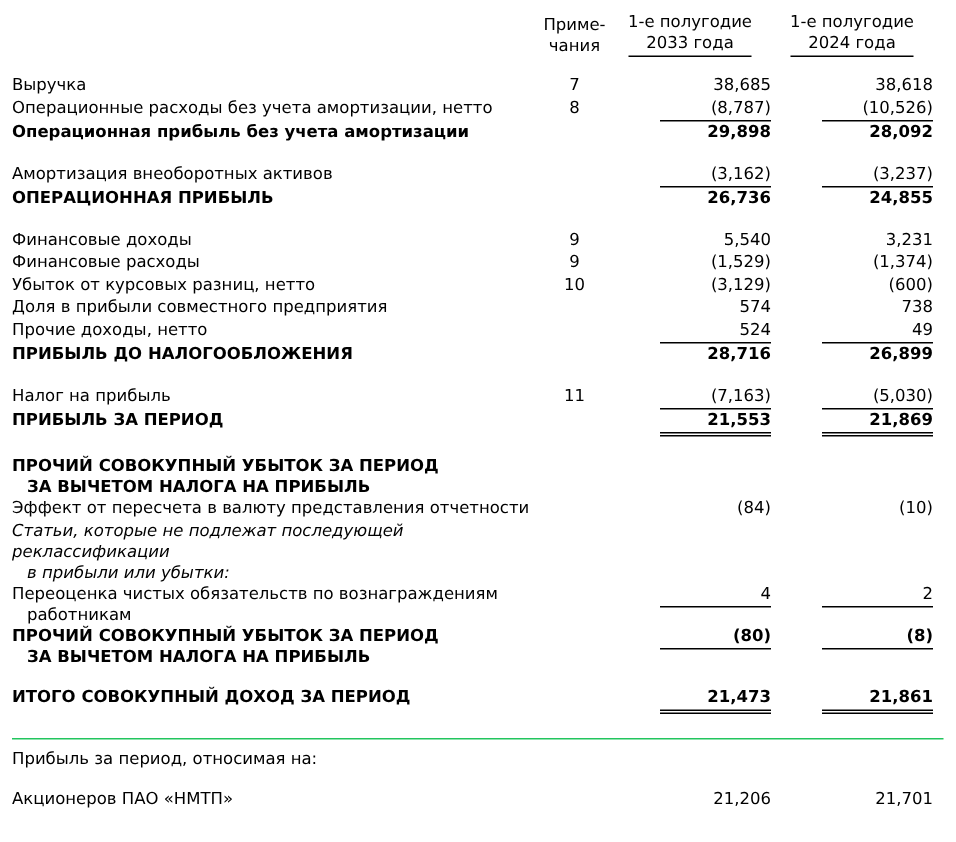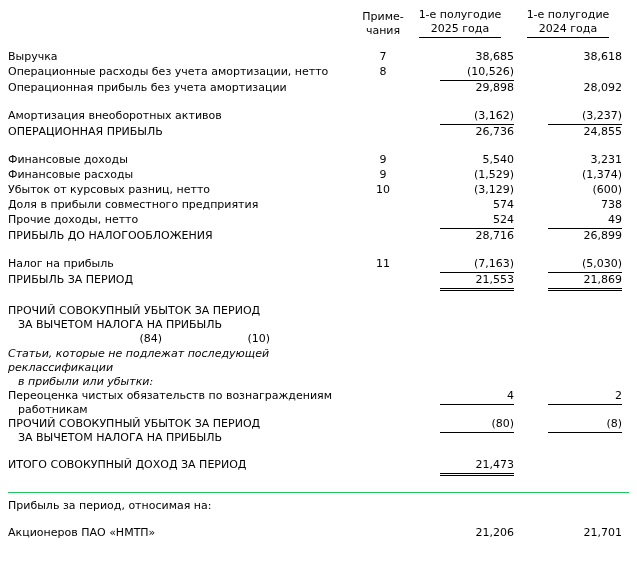--- a/index.html
+++ b/index.html
@@ -15,21 +15,21 @@
     line-height: 14px;
   }
   .sheet { padding: 8px 8px 0 8px; }
 
   .row { display: flex; align-items: flex-start; }
   .cell { box-sizing: border-box; }
   .cell.label { flex: 0 0 352px; }
   .cell.note  { flex: 0 0 46px; text-align: center; }
   .cell.num   { flex: 0 0 108px; text-align: right; }
 
-  .row.bold   { font-weight: normal; }
+  .row.bold   { font-weight: bold; }
   .row.italic { font-style: italic; }
 
   .l2 { padding-left: 10px; }
 
   .val {
     display: inline-block;
     min-width: 74px;
     text-align: right;
     padding-bottom: 1px;
   }
@@ -54,36 +54,37 @@
 </head>
 <body>
 
 <div class="sheet">
   <div class="row header">
     <div class="cell label"></div>
     <div class="cell note">
       <span class="hdr"><span>Приме-</span><br><span>чания</span></span>
     </div>
     <div class="cell num">
-      <span class="hdr ul"><span>1-е полугодие</span><br><span>2025 года</span></span>
+      <span class="hdr ul"><span>1-е полугодие</span><br><span>2033 года</span></span>
     </div>
     <div class="cell num">
       <span class="hdr ul"><span>1-е полугодие</span><br><span>2024 года</span></span>
     </div>
   </div>
   <div id="rows">
       <div class="row">
         <div class="cell label"><span>Выручка</span></div>
         <div class="cell note">7</div>
         <div class="cell num"><span class="val">38,685</span></div>
         <div class="cell num"><span class="val">38,618</span></div>
       </div>
       <div class="row">
         <div class="cell label"><span>Операционные расходы без учета амортизации, нетто</span></div>
         <div class="cell note">8</div>
+        <div class="cell num"><span class="val u1">(8,787)</span></div>
         <div class="cell num"><span class="val u1">(10,526)</span></div>
       </div>
       <div class="row bold">
         <div class="cell label"><span>Операционная прибыль без учета амортизации</span></div>
         <div class="cell note"></div>
         <div class="cell num"><span class="val">29,898</span></div>
         <div class="cell num"><span class="val">28,092</span></div>
       </div>
       <div class="spacer"></div>
       <div class="row">
@@ -149,20 +150,21 @@
         <div class="cell num"><span class="val u2">21,869</span></div>
       </div>
       <div class="spacer"></div>
       <div class="row bold">
         <div class="cell label"><span>ПРОЧИЙ СОВОКУПНЫЙ УБЫТОК ЗА ПЕРИОД</span><div class="l2">ЗА ВЫЧЕТОМ НАЛОГА НА ПРИБЫЛЬ</div></div>
         <div class="cell note"></div>
         <div class="cell num"><span class="val"></span></div>
         <div class="cell num"><span class="val"></span></div>
       </div>
       <div class="row">
+        <div class="cell label"><span>Эффект от пересчета в валюту представления отчетности</span></div>
         <div class="cell note"></div>
         <div class="cell num"><span class="val">(84)</span></div>
         <div class="cell num"><span class="val">(10)</span></div>
       </div>
       <div class="row italic">
         <div class="cell label"><span>Статьи, которые не подлежат последующей реклассификации</span><div class="l2">в прибыли или убытки:</div></div>
         <div class="cell note"></div>
         <div class="cell num"><span class="val"></span></div>
         <div class="cell num"><span class="val"></span></div>
       </div>
@@ -176,20 +178,21 @@
         <div class="cell label"><span>ПРОЧИЙ СОВОКУПНЫЙ УБЫТОК ЗА ПЕРИОД</span><div class="l2">ЗА ВЫЧЕТОМ НАЛОГА НА ПРИБЫЛЬ</div></div>
         <div class="cell note"></div>
         <div class="cell num"><span class="val u1">(80)</span></div>
         <div class="cell num"><span class="val u1">(8)</span></div>
       </div>
       <div class="spacer"></div>
       <div class="row bold">
         <div class="cell label"><span>ИТОГО СОВОКУПНЫЙ ДОХОД ЗА ПЕРИОД</span></div>
         <div class="cell note"></div>
         <div class="cell num"><span class="val u2">21,473</span></div>
+        <div class="cell num"><span class="val u2">21,861</span></div>
       </div>
       <div class="spacer"></div>
       <div class="row divider">
         <div class="cell label"><span>Прибыль за период, относимая на:</span></div>
         <div class="cell note"></div>
         <div class="cell num"><span class="val"></span></div>
         <div class="cell num"><span class="val"></span></div>
       </div>
       <div class="spacer"></div>
       <div class="row">

